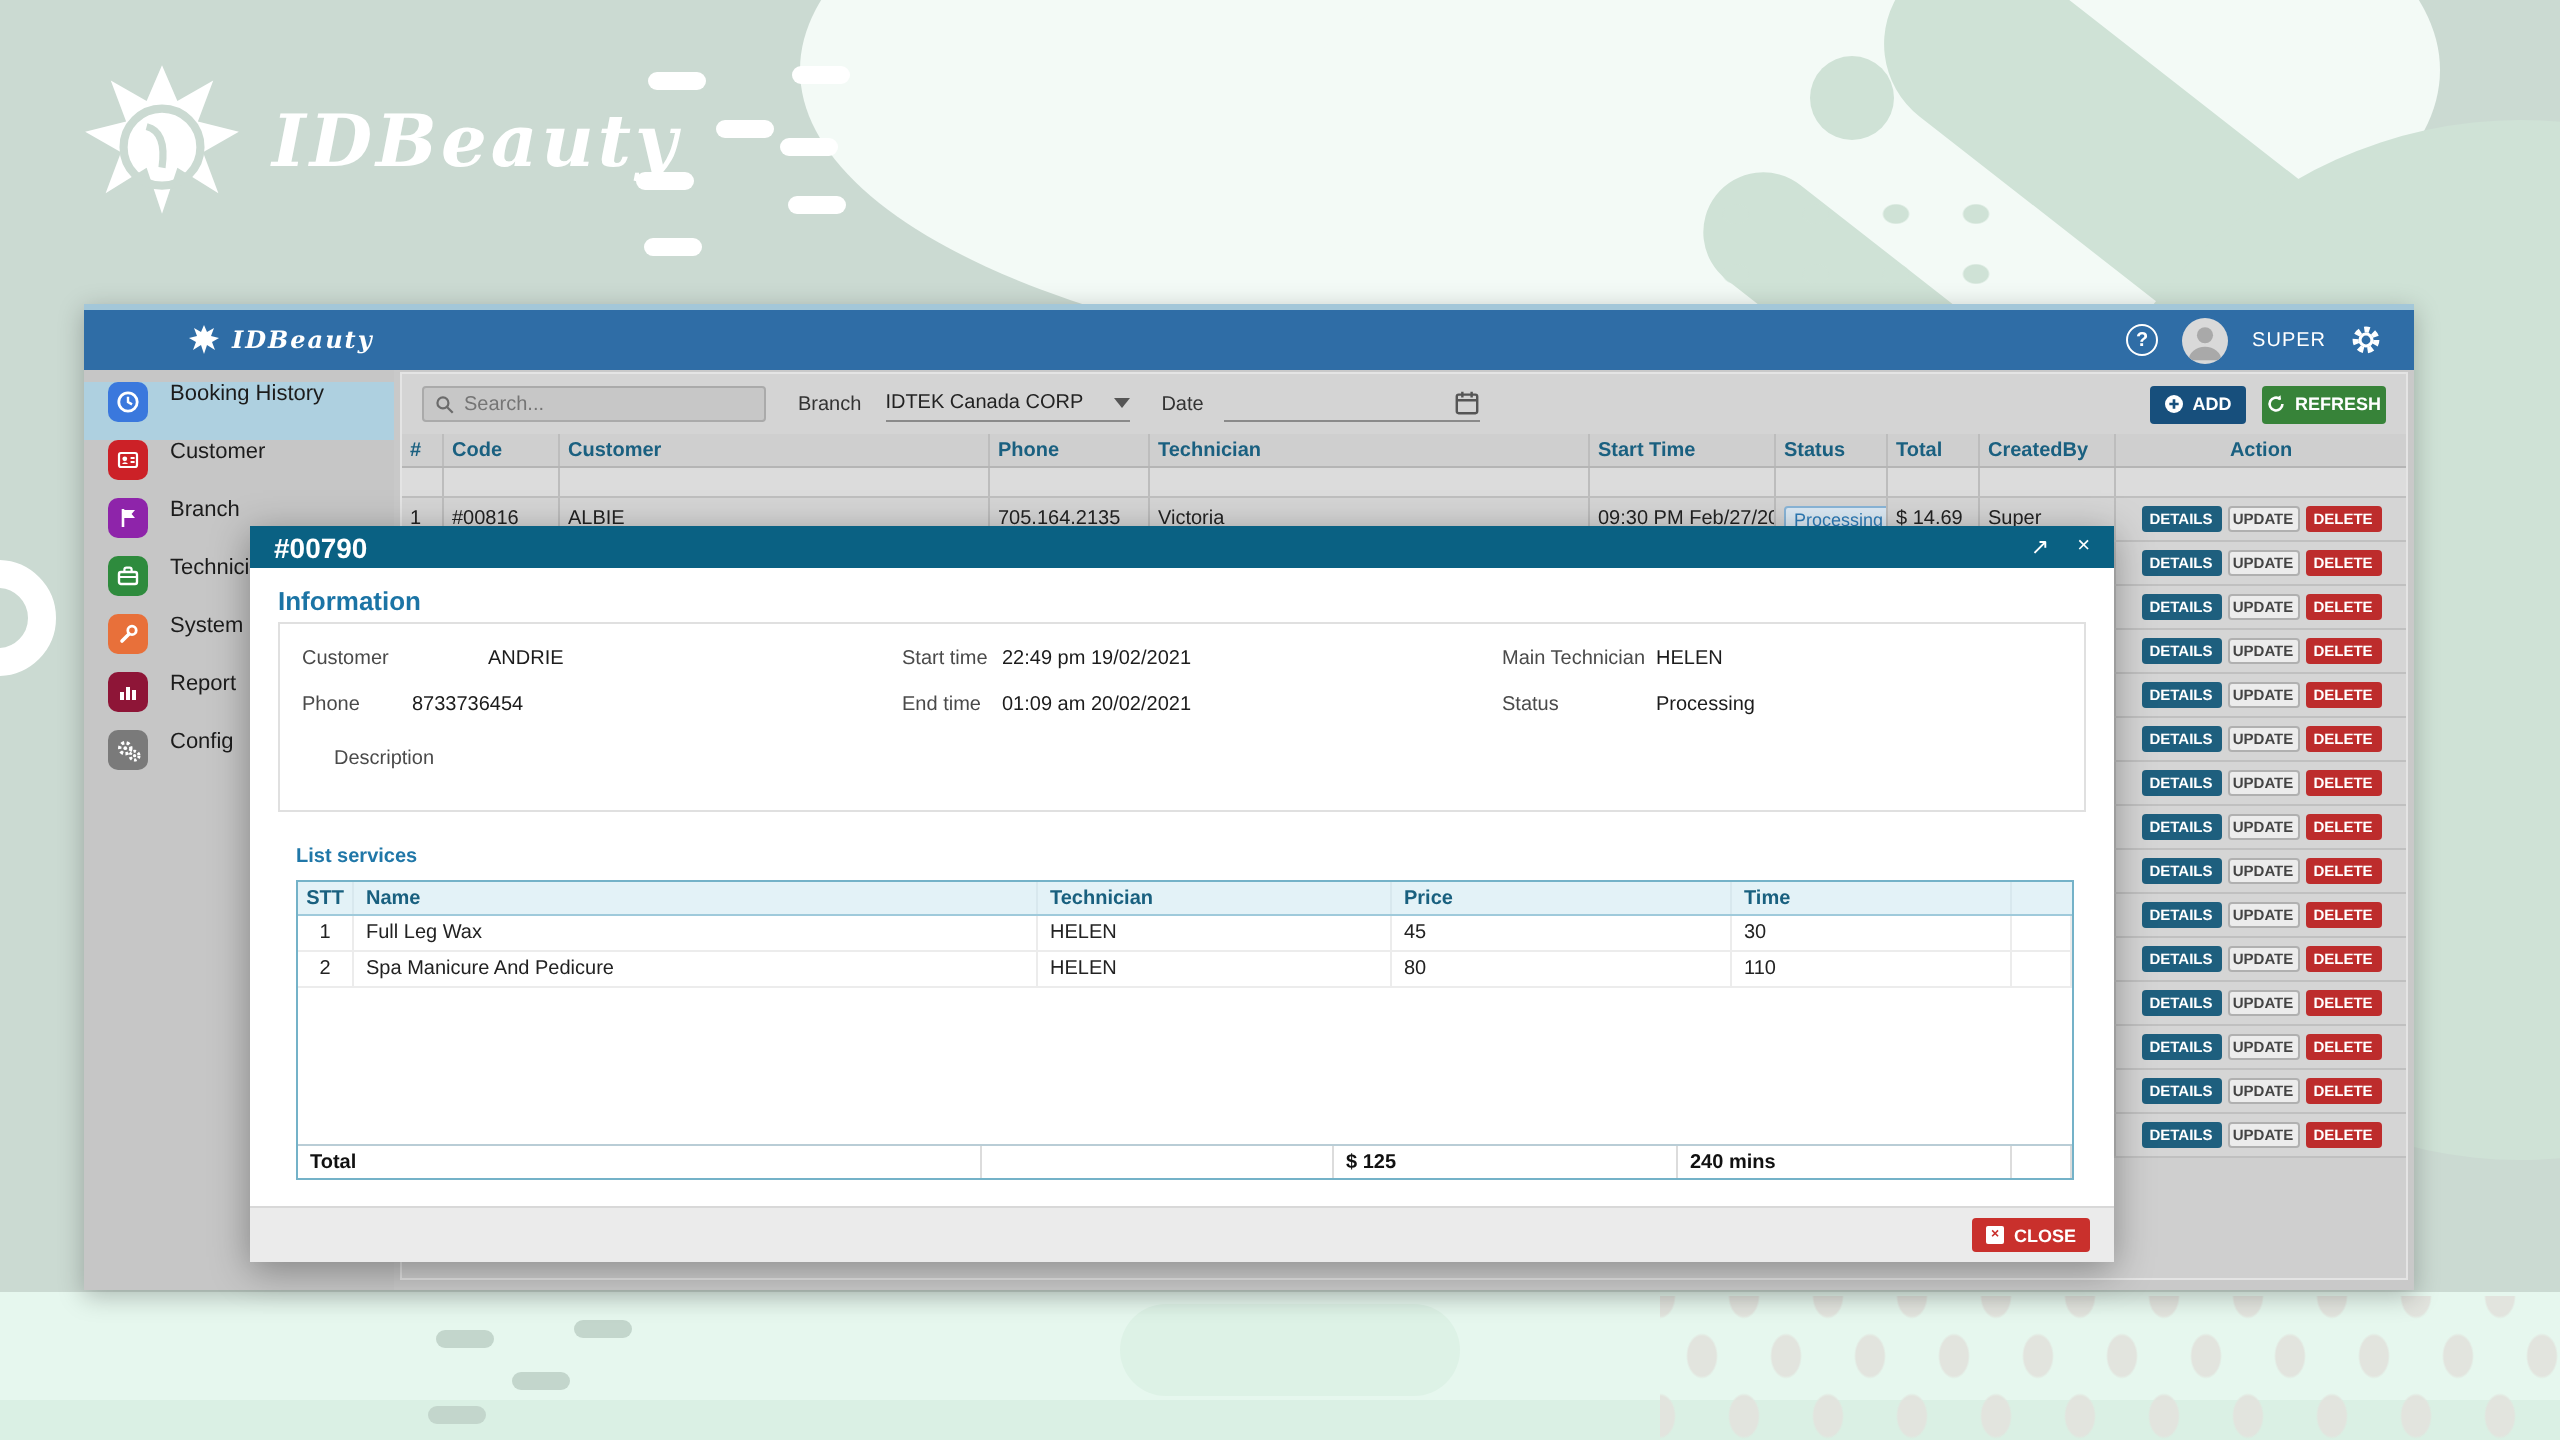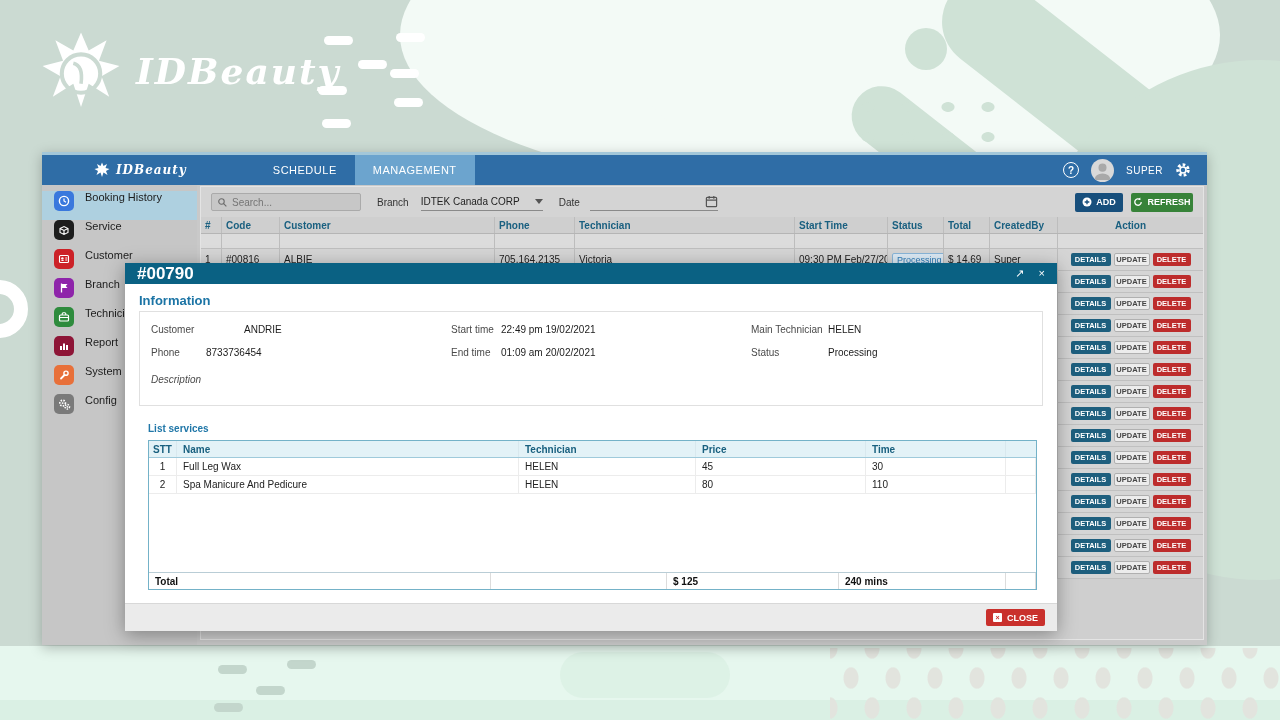--- a/index.html
+++ b/index.html
@@ -47,21 +47,21 @@
   .side-item { display:flex; align-items:flex-start; height:29px; padding-left:12px; cursor:pointer; }
   .side-item.active { background:#aed0e0; }
   .side-ic { width:20px; height:20px; border-radius:5px; display:flex; align-items:center; justify-content:center; margin-right:11px; flex:0 0 20px; }
   .side-label { font-size:11px; color:#1c1c1c; }
   .ic-booking{background:#3a78dd}.ic-service{background:#1d1d1d}.ic-customer{background:#cc2127}
   .ic-branch{background:#8e24aa}.ic-technician{background:#2e8b3d}.ic-report{background:#8e1537}
   .ic-system{background:#e8703a}.ic-config{background:#7a7a7a}
 
   .panel { position:absolute; left:158px; top:34px; right:3px; bottom:5px; background:#cfcfcf; border:1px solid #e4e4e4; }
   .toolbar { height:30px; background:#d4d4d4; display:flex; align-items:center; padding:0 10px; }
-  .searchbox { width:150px; height:18px; background:#c7c7c7; border:1px solid #aaa; border-radius:2px; display:flex; align-items:center; padding:0 5px; }
+  .searchbox { width:172px; height:18px; background:#c7c7c7; border:1px solid #aaa; border-radius:2px; display:flex; align-items:center; padding:0 5px; }
   .searchbox input { border:none; background:transparent; outline:none; font-size:10px; color:#444; width:120px; margin-left:4px; font-family:"Liberation Sans",sans-serif; }
   .tb-label { font-size:10px; color:#333; margin-left:16px; }
   .select { margin-left:12px; width:122px; border-bottom:1px solid #8a8a8a; display:flex; align-items:center; justify-content:space-between; height:18px; cursor:pointer; }
   .select .sel-val { font-size:10px; color:#222; }
   .caret { width:0; height:0; border-left:4px solid transparent; border-right:4px solid transparent; border-top:5px solid #555; }
   .dateinput { margin-left:10px; width:128px; border-bottom:1px solid #8a8a8a; height:18px; display:flex; align-items:center; justify-content:flex-end; cursor:text; }
   .tb-spacer { flex:1; }
   .btn { border:none; cursor:pointer; display:flex; align-items:center; justify-content:center; gap:4px; font-family:"Liberation Sans",sans-serif; }
   .btn-add { width:48px; height:19px; background:#174f7c; color:#fff; font-size:9px; font-weight:bold; border-radius:2px; }
   .btn-refresh { width:62px; height:19px; background:#378339; color:#fff; font-size:9px; font-weight:bold; border-radius:2px; margin-left:8px; }
@@ -76,21 +76,21 @@
   .trow { display:flex; height:22px; background:#d5d5d5; border-bottom:1px solid #c0c0c0; font-size:10px; color:#222; }
   .status-badge { font-size:9px; color:#2e7cb8; border:1px solid #8ab6d9; background:#dceaf5; border-radius:2px; padding:1px 4px; }
   .btn-details { width:40px; height:13px; background:#1e5f7e; color:#fff; font-size:7.5px; font-weight:bold; border-radius:2px; }
   .btn-update { width:36px; height:13px; background:#ececec; color:#444; font-size:7.5px; font-weight:bold; border:1px solid #b0b0b0; border-radius:2px; }
   .btn-delete { width:38px; height:13px; background:#bd2c2c; color:#fff; font-size:7.5px; font-weight:bold; border-radius:2px; }
   .c-action { gap:3px; }
 
   
   .modal { position:absolute; left:125px; top:263px; width:932px; height:368px; background:#fff; z-index:20; box-shadow:0 4px 18px rgba(0,0,0,.35); display:flex; flex-direction:column; }
   .modal-header { height:21px; background:#0a6183; color:#fff; display:flex; align-items:center; padding:0 12px; }
-  .modal-title { font-size:17px; font-weight:bold; }
+  .modal-title { font-size:14px; font-weight:bold; }
   .mh-icons { margin-left:auto; display:flex; gap:14px; font-size:11px; }
   .mh-icons span { cursor:pointer; }
   .modal-body { flex:1; position:relative; background:#fff; }
   .section-label { position:absolute; left:14px; top:9px; font-size:13px; font-weight:bold; color:#1b74a5;text-align:center; }
   .info-box { position:absolute; left:14px; top:27px; width:904px; height:95px; border:1px solid #e0e0e0; }
   .fld-label { position:absolute; font-size:10px; color:#4a4a4a; }
   .fld-value { position:absolute; font-size:10px; color:#1c1c1c; }
   .services-label { position:absolute; left:23px; top:139px; font-size:10px; font-weight:bold; color:#2077a8; }
   .svc-table { position:absolute; left:23px; top:156px; width:889px; height:150px; border:1px solid #74b2c8; display:flex; flex-direction:column; background:#fff; }
   .svc-head { display:flex; height:17px; background:#e3f2f7; border-bottom:1px solid #9fcadb; }
@@ -146,24 +146,20 @@
 <div class="window">
   <div class="topstrip"></div>
 
   <div class="navbar">
     <div class="nav-logo">
       <svg width="16" height="16" viewBox="0 0 32 32">
         <path fill="#fff" d="M16 1 L19 8 L26 4 L23 12 L31 14 L24 18 L27 26 L19 21 L16 30 L13 21 L5 26 L8 18 L1 14 L9 12 L6 4 L13 8 Z"></path>
       </svg>
       <span class="brand">IDBeauty</span>
     </div>
-    <div class="nav-tabs">
-      <div class="nav-tab">SCHEDULE</div>
-      <div class="nav-tab active">MANAGEMENT</div>
-    </div>
     <div class="nav-right">
       <div class="help-icon">?</div>
       <div class="avatar">
         <svg width="23" height="23" viewBox="0 0 24 24">
           <circle cx="12" cy="9" r="4.2" fill="#a9a9a9"></circle>
           <path d="M3.5 22 a8.5 7 0 0 1 17 0 Z" fill="#a9a9a9"></path>
         </svg>
       </div>
       <span class="user-name">SUPER</span>
       <svg width="16" height="16" viewBox="0 0 16 16">
@@ -175,28 +171,20 @@
 
   <div class="sidebar">
     <div class="side-item active">
       <span class="side-ic ic-booking">
         <svg width="12" height="12" viewBox="0 0 12 12">
             <circle cx="6" cy="6" r="4.6" fill="none" stroke="#fff" stroke-width="1.4"></circle>
             <path d="M6 3.4 V6 L8 7.2" fill="none" stroke="#fff" stroke-width="1.2"></path>
           </svg>
       </span>
       <span class="side-label">Booking History</span>
-    </div>
-    <div class="side-item">
-      <span class="side-ic ic-service">
-        <svg width="12" height="12" viewBox="0 0 12 12">
-            <path d="M2 4.5 L6 2.5 L10 4.5 L10 8.5 L6 10.5 L2 8.5 Z M2 4.5 L6 6.5 L10 4.5 M6 6.5 V10.5" fill="none" stroke="#fff" stroke-width="1.1"></path>
-          </svg>
-      </span>
-      <span class="side-label">Service</span>
     </div>
     <div class="side-item">
       <span class="side-ic ic-customer">
         <svg width="12" height="12" viewBox="0 0 12 12">
             <rect x="1.5" y="2.5" width="9" height="7" rx="1" fill="none" stroke="#fff" stroke-width="1.1"></rect>
             <circle cx="4.4" cy="5.4" r="1.2" fill="#fff"></circle>
             <path d="M3 8 a1.6 1.4 0 0 1 3 0 Z" fill="#fff"></path>
             <path d="M7.3 5 h2 M7.3 7 h2" stroke="#fff" stroke-width="1"></path>
           </svg>
       </span>
@@ -215,37 +203,37 @@
       <span class="side-ic ic-technician">
         <svg width="12" height="12" viewBox="0 0 12 12">
             <rect x="1.5" y="4" width="9" height="6" rx="1" fill="none" stroke="#fff" stroke-width="1.2"></rect>
             <path d="M4.2 4 V2.8 a1 1 0 0 1 1 -1 h1.6 a1 1 0 0 1 1 1 V4" fill="none" stroke="#fff" stroke-width="1.1"></path>
             <path d="M1.5 6.5 h9" stroke="#fff" stroke-width="1"></path>
           </svg>
       </span>
       <span class="side-label">Technician</span>
     </div>
     <div class="side-item">
+      <span class="side-ic ic-system">
+        <svg width="12" height="12" viewBox="0 0 12 12">
+            <path d="M3 9.5 L6.5 6" stroke="#fff" stroke-width="1.8" stroke-linecap="round"></path>
+            <circle cx="8" cy="4.2" r="2.1" fill="none" stroke="#fff" stroke-width="1.4"></circle>
+          </svg>
+      </span>
+      <span class="side-label">System</span>
+    </div>
+    <div class="side-item">
       <span class="side-ic ic-report">
         <svg width="12" height="12" viewBox="0 0 12 12">
             <rect x="2" y="6" width="2" height="4" fill="#fff"></rect>
             <rect x="5" y="3.5" width="2" height="6.5" fill="#fff"></rect>
             <rect x="8" y="5" width="2" height="5" fill="#fff"></rect>
           </svg>
       </span>
       <span class="side-label">Report</span>
-    </div>
-    <div class="side-item">
-      <span class="side-ic ic-system">
-        <svg width="12" height="12" viewBox="0 0 12 12">
-            <path d="M3 9.5 L6.5 6" stroke="#fff" stroke-width="1.8" stroke-linecap="round"></path>
-            <circle cx="8" cy="4.2" r="2.1" fill="none" stroke="#fff" stroke-width="1.4"></circle>
-          </svg>
-      </span>
-      <span class="side-label">System</span>
     </div>
     <div class="side-item">
       <span class="side-ic ic-config">
         <svg width="13" height="13" viewBox="0 0 14 14">
             <circle cx="5" cy="5.5" r="3" fill="none" stroke="#fff" stroke-width="1.8" stroke-dasharray="1.6 1.3"></circle>
             <circle cx="5" cy="5.5" r="1" fill="#fff"></circle>
             <circle cx="10" cy="9.5" r="2.4" fill="none" stroke="#fff" stroke-width="1.6" stroke-dasharray="1.4 1.2"></circle>
             <circle cx="10" cy="9.5" r=".9" fill="#fff"></circle>
           </svg>
       </span>
@@ -573,21 +561,21 @@
       <span>×</span>
     </div>
   </div>
   <div class="modal-body">
     <span class="section-label">Information</span>
     <div class="info-box">
       <span class="fld-label" style="left:11px; top:12px;">Customer</span>
       <span class="fld-value" style="left:66px; top:12px;margin-left:38px;">ANDRIE</span>
       <span class="fld-label" style="left:11px; top:35px;">Phone</span>
       <span class="fld-value" style="left:66px; top:35px;">8733736454</span>
-      <span class="fld-label" style="left:11px; top:62px;font-style:italic;">Description</span>
+      <span class="fld-label" style="left:27px; top:62px;">Description</span>
       <span class="fld-value" style="left:80px; top:62px;"></span>
       <span class="fld-label" style="left:311px; top:12px;">Start time</span>
       <span class="fld-value" style="left:361px; top:12px;">22:49 pm 19/02/2021</span>
       <span class="fld-label" style="left:311px; top:35px;">End time</span>
       <span class="fld-value" style="left:361px; top:35px;">01:09 am 20/02/2021</span>
       <span class="fld-label" style="left:611px; top:12px;">Main Technician</span>
       <span class="fld-value" style="left:688px; top:12px;">HELEN</span>
       <span class="fld-label" style="left:611px; top:35px;">Status</span>
       <span class="fld-value" style="left:688px; top:35px;">Processing</span>
     </div>

